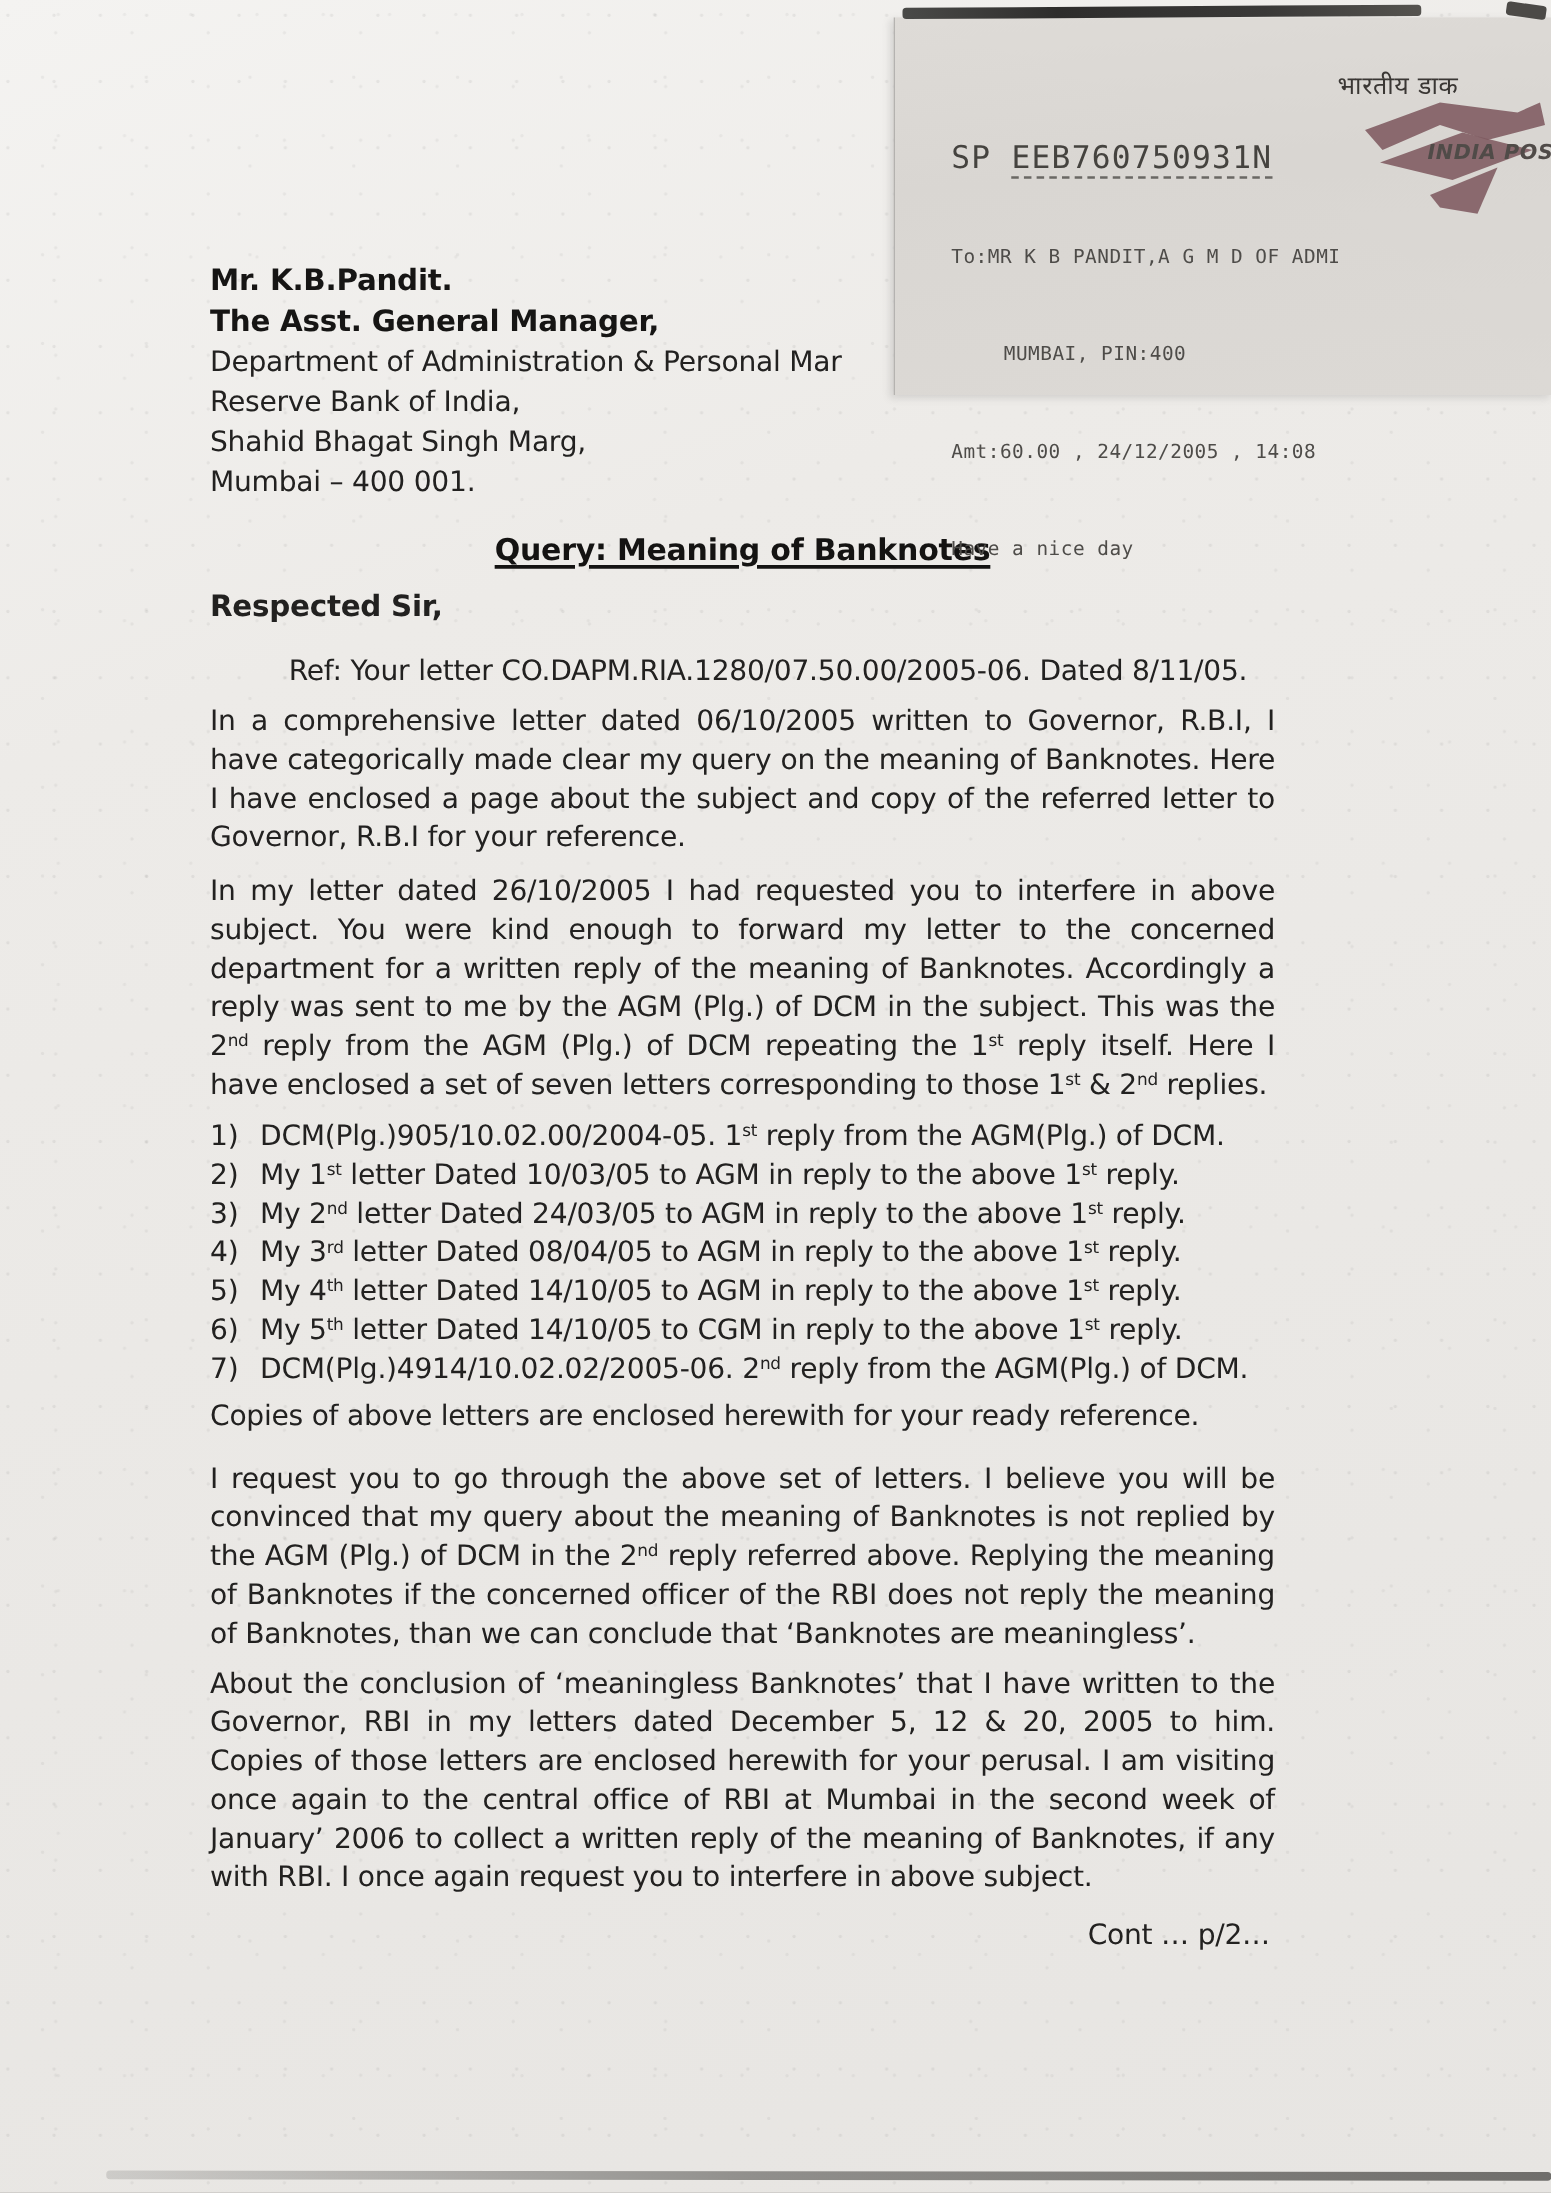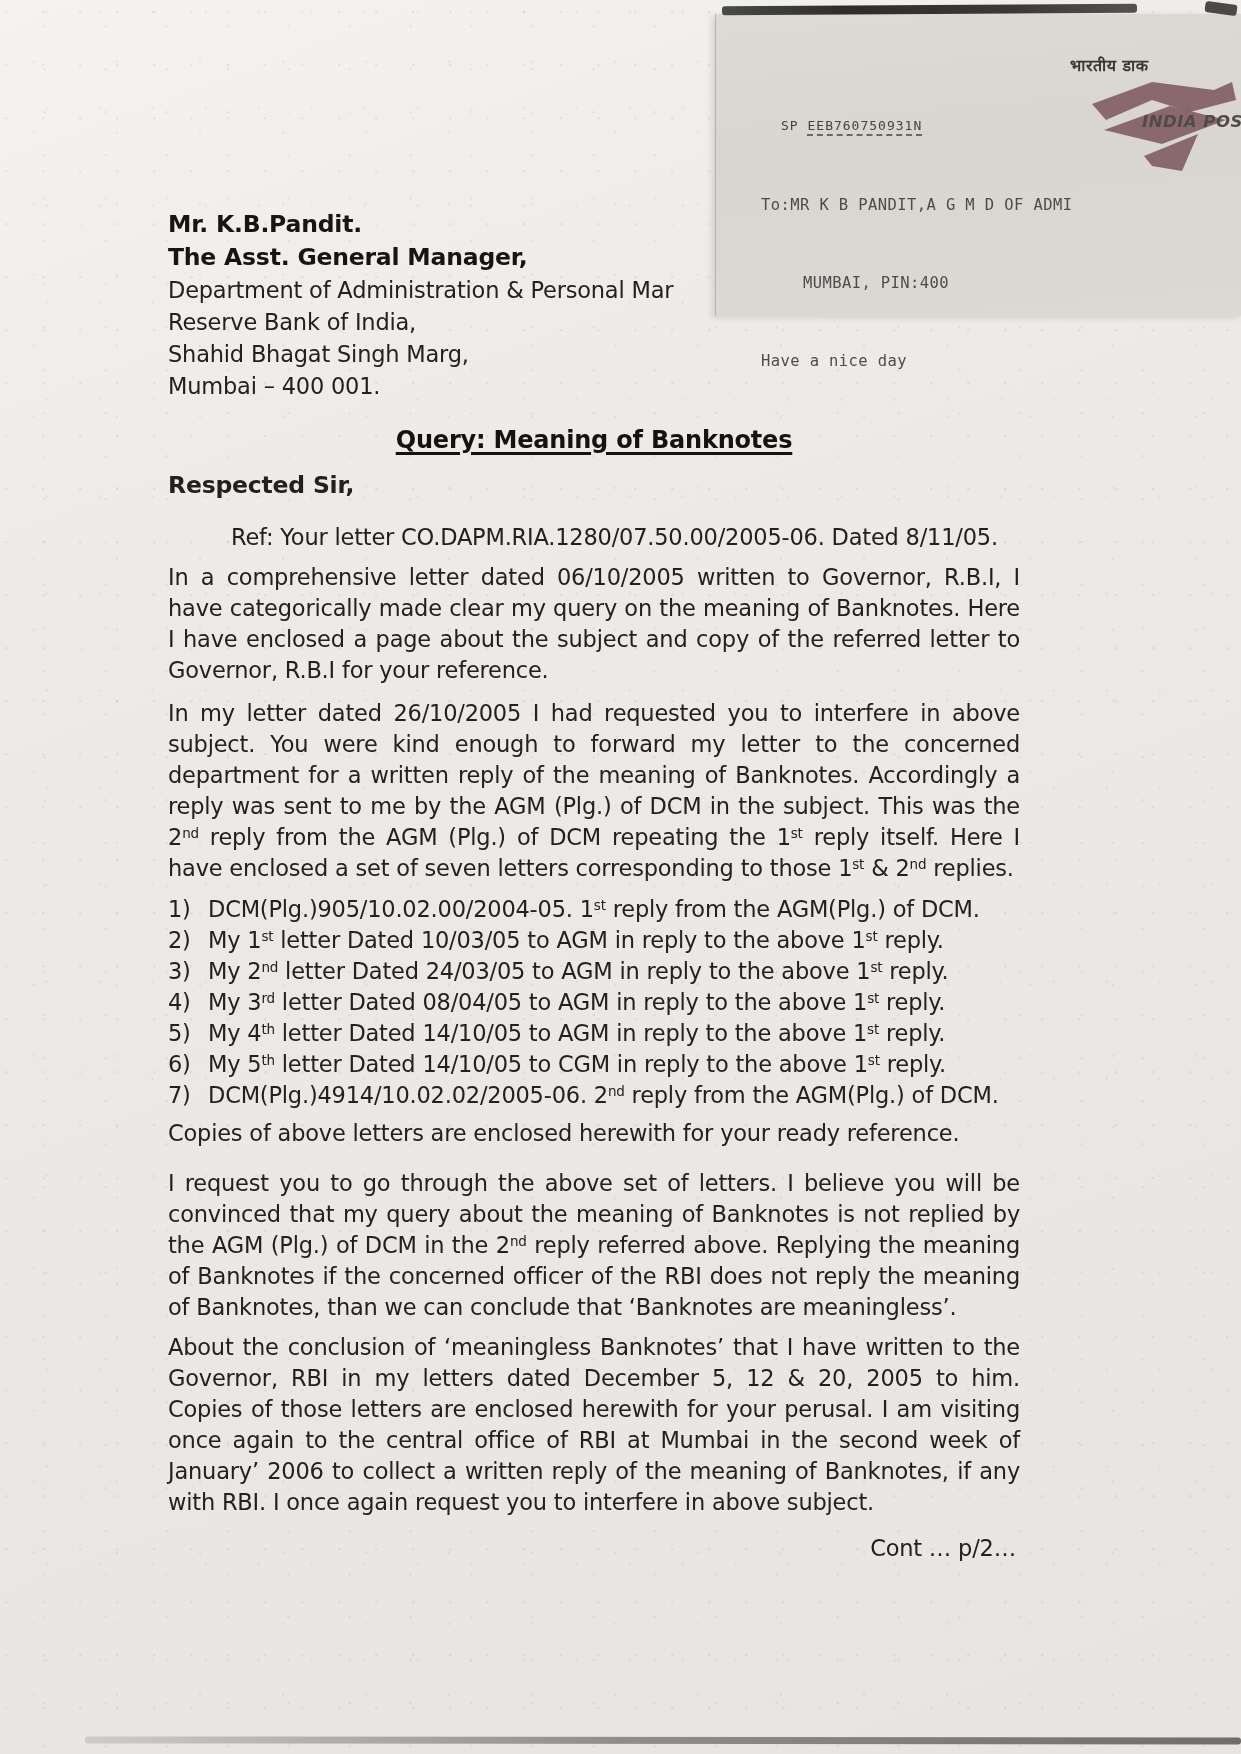--- a/index.html
+++ b/index.html
@@ -68,29 +68,29 @@
   .receipt-topmark{
     position:absolute;left:1205px;top:3px;width:32px;height:11px;z-index:6;
     background:#4c4a47;border-radius:3px;transform:rotate(8deg);
   }
   .receipt-text{
     position:absolute;left:45px;top:46px;right:8px;
     font-family:"DejaVu Sans Mono","Liberation Mono",monospace;
     font-size:15.5px;line-height:26px;color:#4e4c49;
     letter-spacing:.4px;white-space:pre;
   }
-  .r-code{font-size:13px;line-height:28px;letter-spacing:1px;color:#45433f;margin-left:20px;}
+  .r-code{font-size:25px;line-height:28px;letter-spacing:1px;color:#45433f;}
   .r-code span{border-bottom:2px dashed #6a6864;padding-bottom:1px;}
   .r-indent{padding-left:42px;}
 
   
   .indiapost{position:absolute;left:330px;top:26px;width:200px;height:120px;}
   .ip-hindi{
     position:absolute;left:24px;top:14px;
-    font-size:16px;font-weight:bold;color:#3a3734;letter-spacing:.5px;
+    font-size:20px;font-weight:normal;color:#3a3734;letter-spacing:.5px;
     font-family:"DejaVu Sans",sans-serif;white-space:nowrap;
   }
   .ip-wings{position:absolute;left:40px;top:38px;}
   .ip-eng{
     position:absolute;left:96px;top:72px;
     font-size:16.5px;font-weight:bold;font-style:italic;color:#504b48;
     letter-spacing:.5px;white-space:nowrap;
   }
 
   
@@ -164,20 +164,21 @@
   </div>
 
   <div class="receipt-topline"></div>
   <div class="receipt-topmark"></div>
 
   <div class="receipt">
     <div class="receipt-text">
       <div class="r-code"><span style="border:none;">SP </span><span>EEB760750931N</span></div>
       <div>To:MR K B PANDIT,A G M D OF ADMI</div>
       <div class="r-indent">MUMBAI, PIN:400</div>
+      <div>Amt:60.00 , 24/12/2005 , 14:08</div>
       <div>Have a nice day</div>
     </div>
 
     <div class="indiapost">
       <div class="ip-hindi">भारतीय डाक</div>
       <div class="ip-wings">
         <svg width="150" height="95" viewBox="0 0 150 95">
           <g fill="#7e5a60" fill-opacity="0.88">
             <path d="M6 26 L66 4 L128 12 L146 4 L150 22 L104 34 L66 22 L20 42 Z"></path>
             <path d="M18 52 L84 28 L140 42 L76 66 Z"></path>

